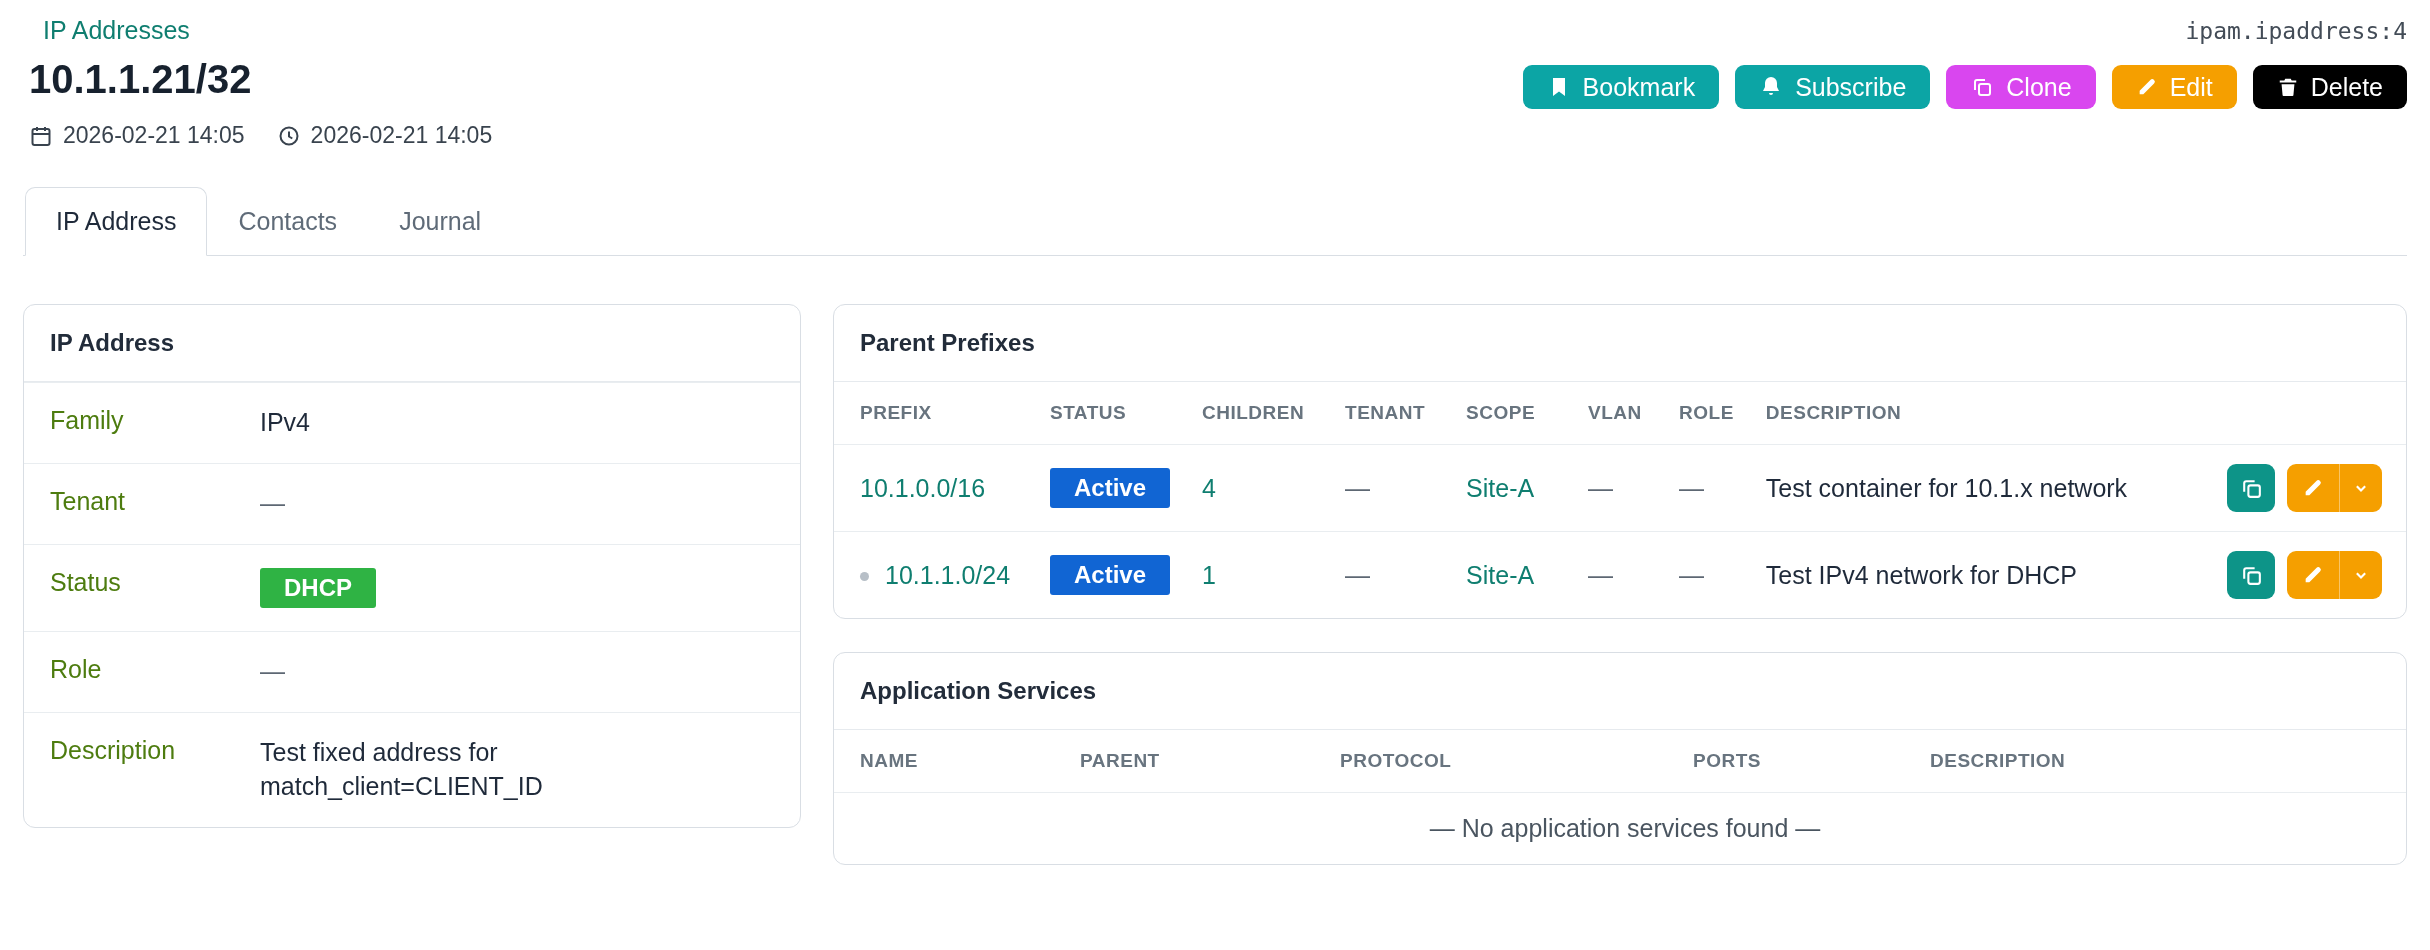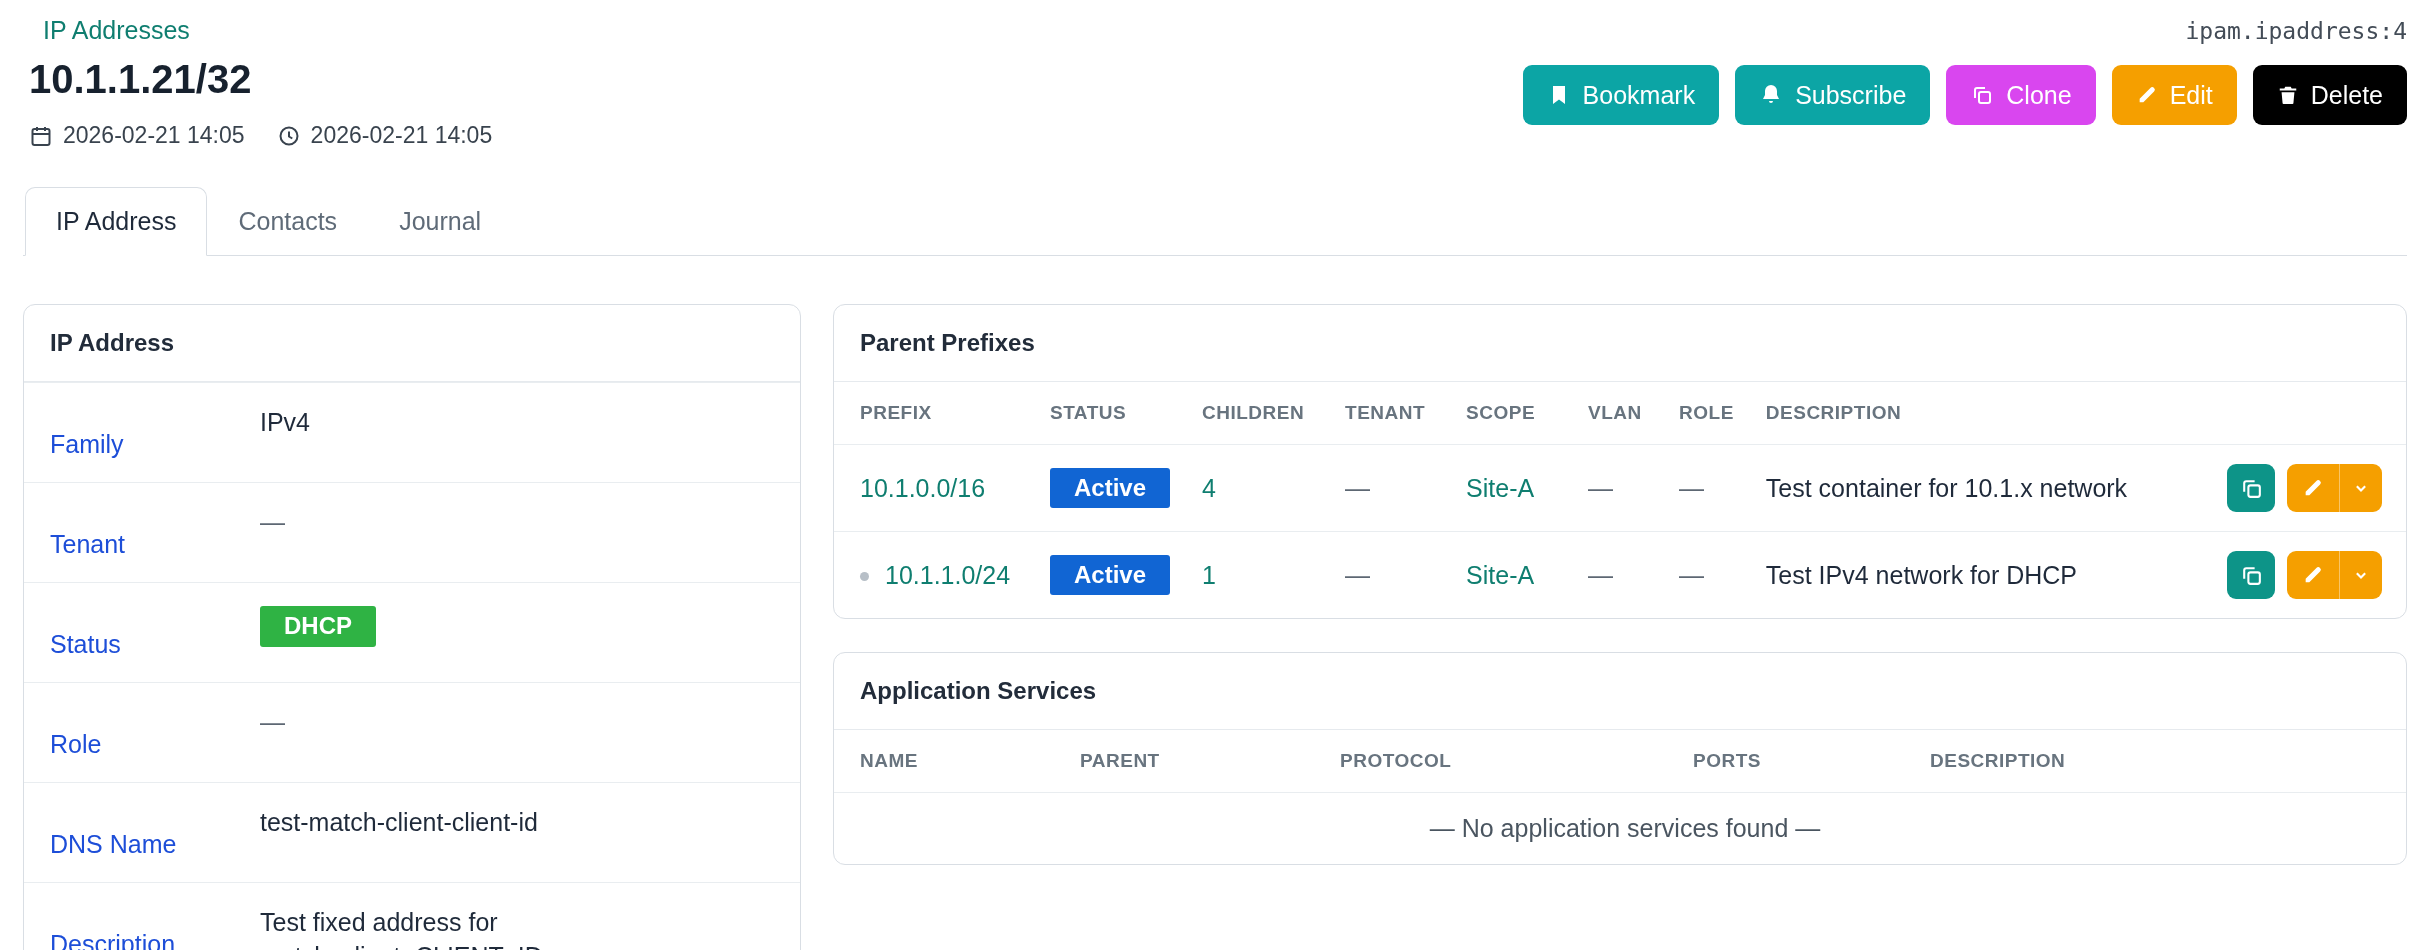--- a/index.html
+++ b/index.html
@@ -12,21 +12,21 @@
   .breadcrumb { color:#0F7E70; font-size:25px; text-decoration:none; cursor:pointer; }
   .object-id { font-family:"DejaVu Sans Mono", monospace; font-size:23px; color:#434c57; }
 
   
   .header-main { display:flex; justify-content:space-between; align-items:flex-start; padding-left:6px; margin-top:12px; }
   h1 { font-size:40px; font-weight:700; color:#17212e; line-height:1.1; }
   .timestamps { display:flex; gap:32px; margin-top:14px; color:#39434e; font-size:23px; align-items:center; }
   .timestamp { display:flex; align-items:center; gap:10px;margin-top:7px; }
   .icon { display:inline-flex; align-items:center; }
   .actions { display:flex; gap:16px; margin-top:8px; }
-  .btn { display:inline-flex; align-items:center; gap:12px; height:60px; padding:0 24px;
+  .btn { display:inline-flex; align-items:center; gap:12px; height:44px; padding:0 24px;
     border:none; border-radius:9px; font-size:25px; font-weight:500; color:#fff;
     font-family:inherit; cursor:pointer; white-space:nowrap; }
   .btn-teal  { background:#0CA5A5; }
   .btn-green { background:#d946ef;text-align:right; }
   .btn-yellow{ background:#F59F00; }
   .btn-red   { background:#000000; }
 
   
   .tabs { display:flex; margin-top:38px; border-bottom:1px solid #d9dee4; padding-left:2px; }
   .tab { padding:19px 30px; font-size:25px; color:#5f6b78; border:1px solid transparent;
@@ -37,21 +37,21 @@
   .content { display:flex; gap:32px; margin-top:48px; align-items:flex-start; }
   .col-left { width:778px; flex:none; }
   .col-right { flex:1; min-width:0; }
   .card { border:1px solid #d9dee4; border-radius:12px; background:#fff; overflow:hidden; }
   .card-header { padding:24px 26px; font-size:24px; font-weight:700; color:#222c3a; border-bottom:1px solid #e6eaee; }
   .card + .card, .mt { margin-top:33px; }
 
   
   .attr-row { display:flex; padding:23px 26px; font-size:25px; border-top:1px solid #e9edf0; }
   .attr-row:first-of-type { border-top:none; }
-  .attr-label { width:210px; flex:none; color:#1d4ed8;margin-top:24px; }
+  .attr-label { width:210px; flex:none; color:#4d7c0f; }
   .attr-value { color:#1f2a3a; max-width:505px; line-height:1.35; }
   .muted { color:#5d6773; }
 
   
   .badge { display:inline-block; padding:6px 24px; border-radius:3px; color:#fff; font-size:24px; font-weight:600; line-height:1.2; }
   .badge-green { background:#2FB344; }
   .badge-blue  { background:#1165D3; }
 
   
   table { width:100%; border-collapse:collapse; }
@@ -182,24 +182,20 @@
         </div>
         <div class="attr-row">
           <div class="attr-label">Status</div>
           <div class="attr-value">
             <span class="badge badge-green">DHCP</span>
           </div>
         </div>
         <div class="attr-row">
           <div class="attr-label">Role</div>
           <div class="attr-value muted">—</div>
-        </div>
-        <div class="attr-row">
-          <div class="attr-label">DNS Name</div>
-          <div class="attr-value">test-match-client-client-id</div>
         </div>
         <div class="attr-row">
           <div class="attr-label">Description</div>
           <div class="attr-value">Test fixed address for match_client=CLIENT_ID</div>
         </div>
       </div>
     </div>
 
     <div class="col-right">
 

